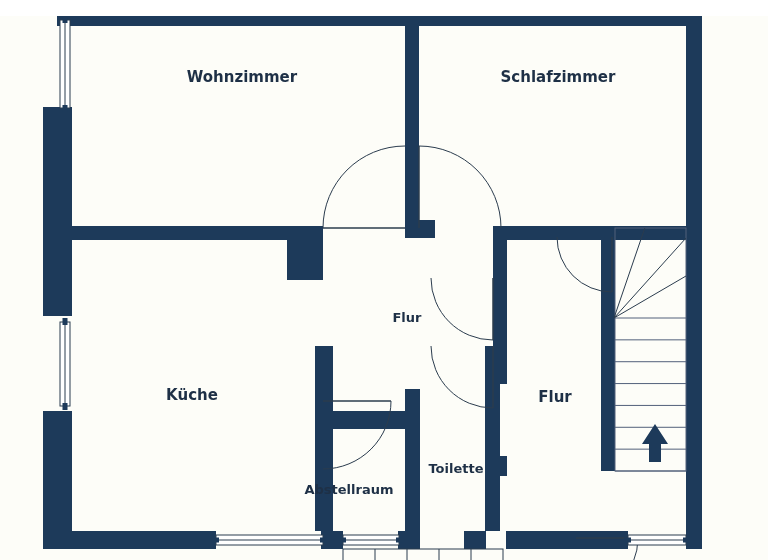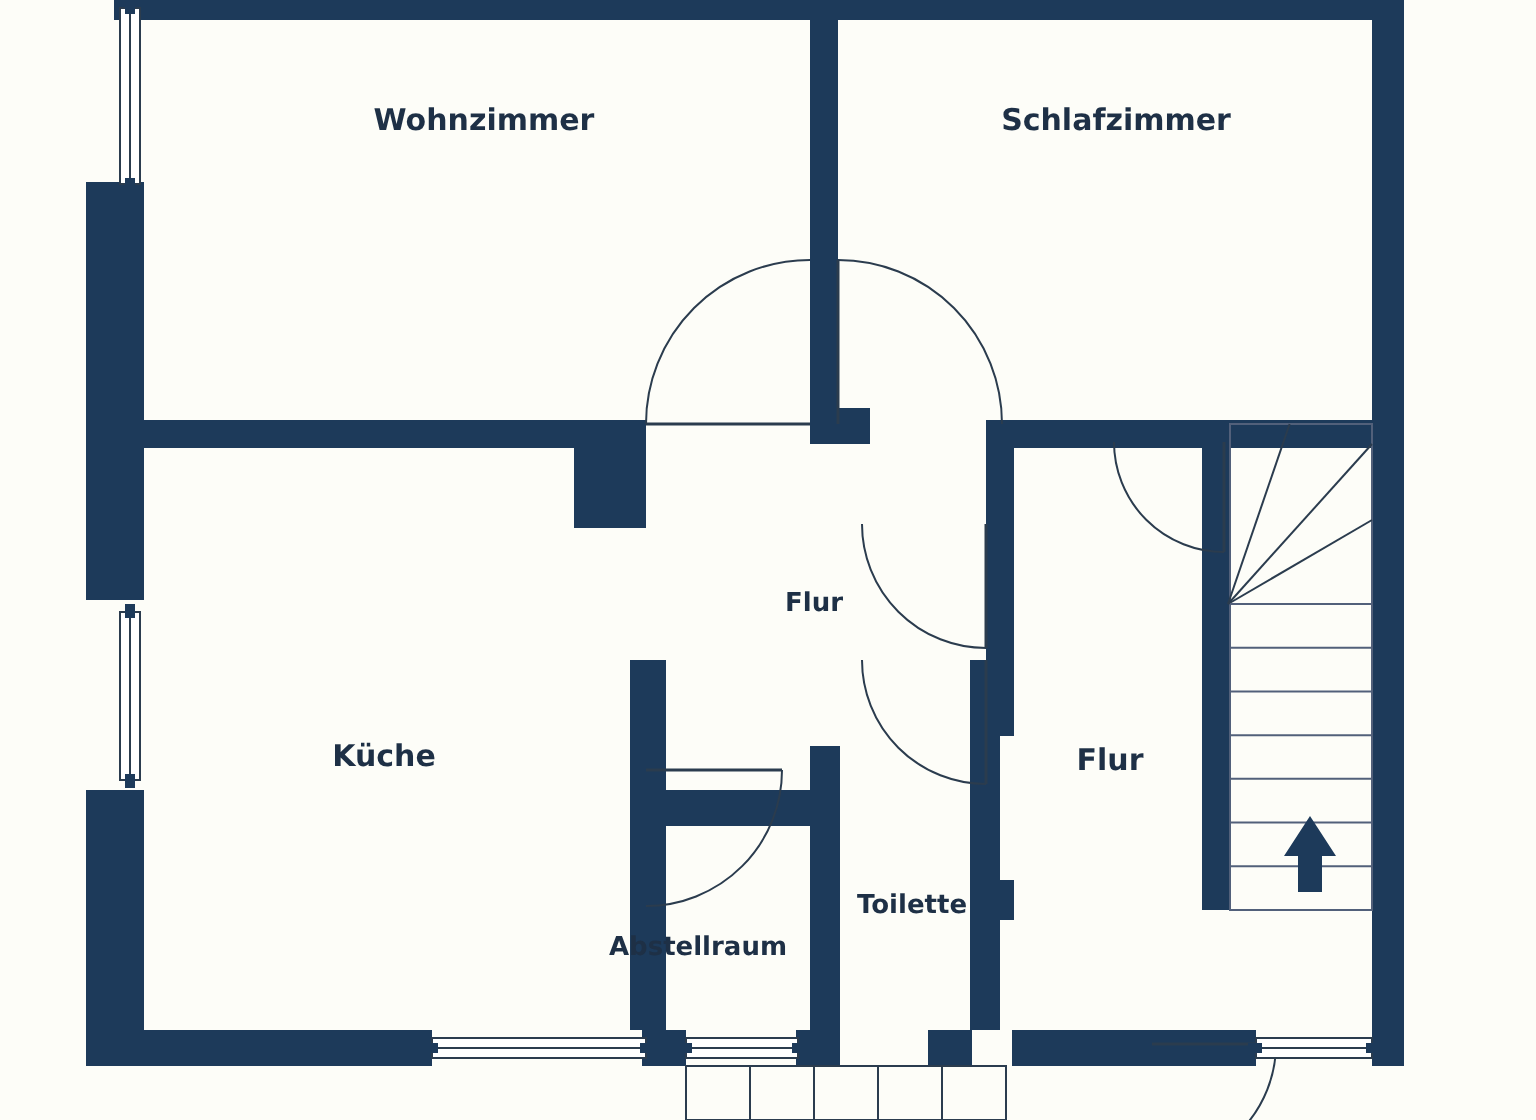--- a/index.html
+++ b/index.html
@@ -1,21 +1,21 @@
 <!DOCTYPE html>
 <html><head>
 <meta charset="utf-8">
 <title>Grundriss</title>
 <style>
   html,body{margin:0;padding:0;background:#ffffff;}
   body{
     width:768px;height:560px;overflow:hidden;
     font-family:"DejaVu Sans","Liberation Sans",sans-serif;
   }
-  #plan-root{position:relative;width:768px;height:416px;background:#fdfdf8;}
+  #plan-root{position:relative;width:768px;height:416px;background:#fdfdf8;margin-top:16px;}
   svg#floorplan{display:block;width:768px;height:560px;}
   text.room-label{
     font-family:"DejaVu Sans","Liberation Sans",sans-serif;
     font-weight:700;
     fill:#1e3046;
     text-anchor:middle;
     dominant-baseline:middle;
   }
 </style>
 </head>

